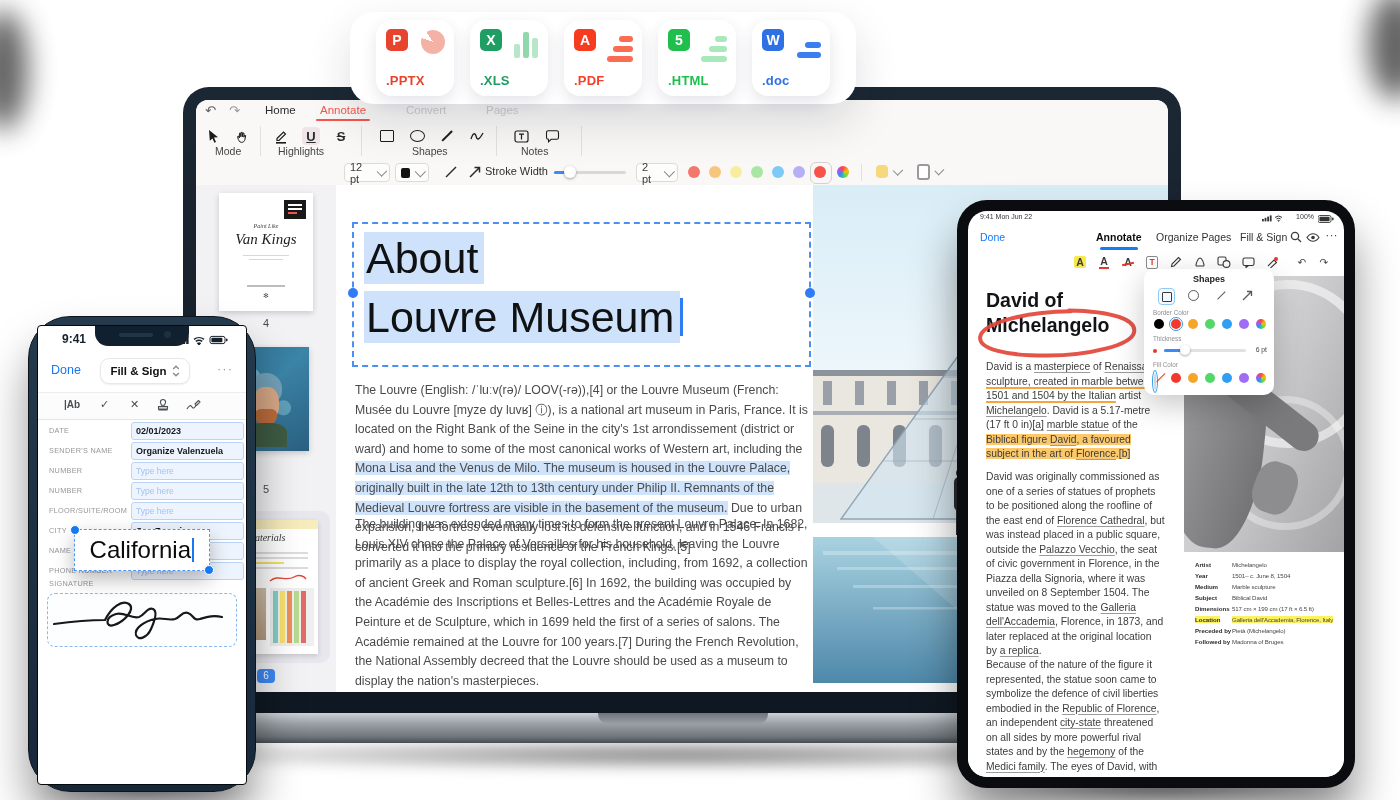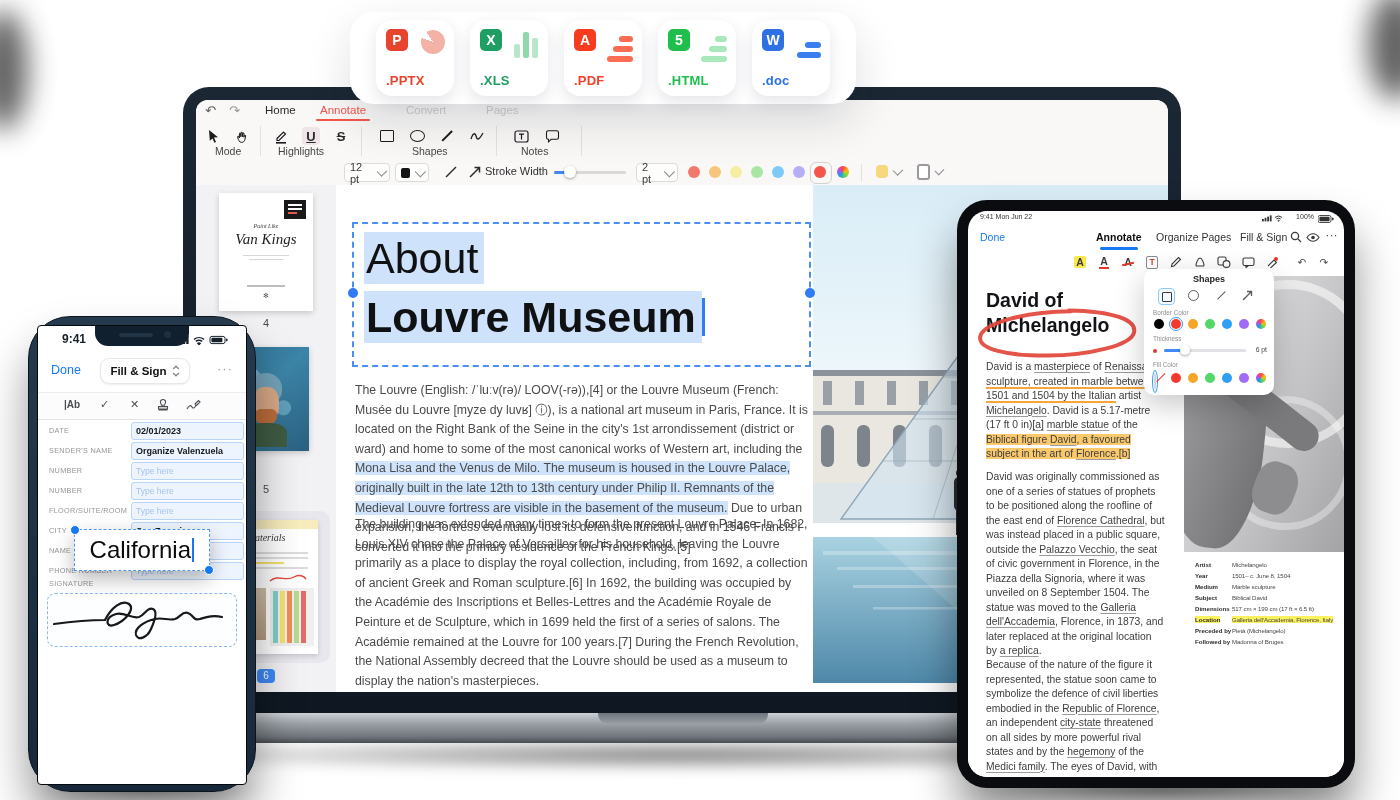--- a/index.html
+++ b/index.html
@@ -59,21 +59,21 @@
   .sidebar{position:absolute;left:0;top:85px;width:140px;height:507px;background:#f2f1f3;}
   .thumb{position:absolute;background:#fff;box-shadow:0 2px 6px rgba(0,0,0,.18);}
   .pagenum{position:absolute;width:100%;text-align:center;font-size:11px;color:#4a4a4c;}
   .pagenum .badge{display:inline-block;background:#3d8af7;color:#fff;border-radius:4px;min-width:14px;height:14px;line-height:14px;font-size:10px;padding:0 2px;}
 
   .docarea{position:absolute;left:140px;top:85px;width:832px;height:507px;background:#fff;}
 
   .title-block{position:absolute;left:16px;top:37px;width:455px;height:141px;border:2px dashed #4a90f4;}
   .handle{position:absolute;width:10px;height:10px;background:#2f7cf6;border-radius:50%;}
   .t1{font-size:43px;color:#101113;line-height:57px;}
-  .t2{font-size:43px;font-weight:bold;color:#101113;line-height:60px;}
+  .t2{font-size:43px;font-weight:normal;color:#101113;line-height:60px;}
   .tsel{background:#cfe2fb;padding:2px 6px 2px 2px;}
   .caret{display:inline-block;width:3px;height:38px;background:#2f7cf6;vertical-align:-4px;}
 
   .bodytext{position:absolute;font-size:12.3px;line-height:19.6px;color:#4a4a4c;width:456px;}
   .bh{background:#cfe4fb;}
 
   .photo{position:absolute;left:477px;top:0;width:355px;height:498px;overflow:hidden;}
 
   
   .phone{position:absolute;left:28px;top:316px;width:226px;height:474px;background:linear-gradient(#253a4c,#17283a);border-radius:42px;z-index:50;box-shadow:0 30px 45px rgba(0,0,0,.4);border:1px solid #0c141d;}

